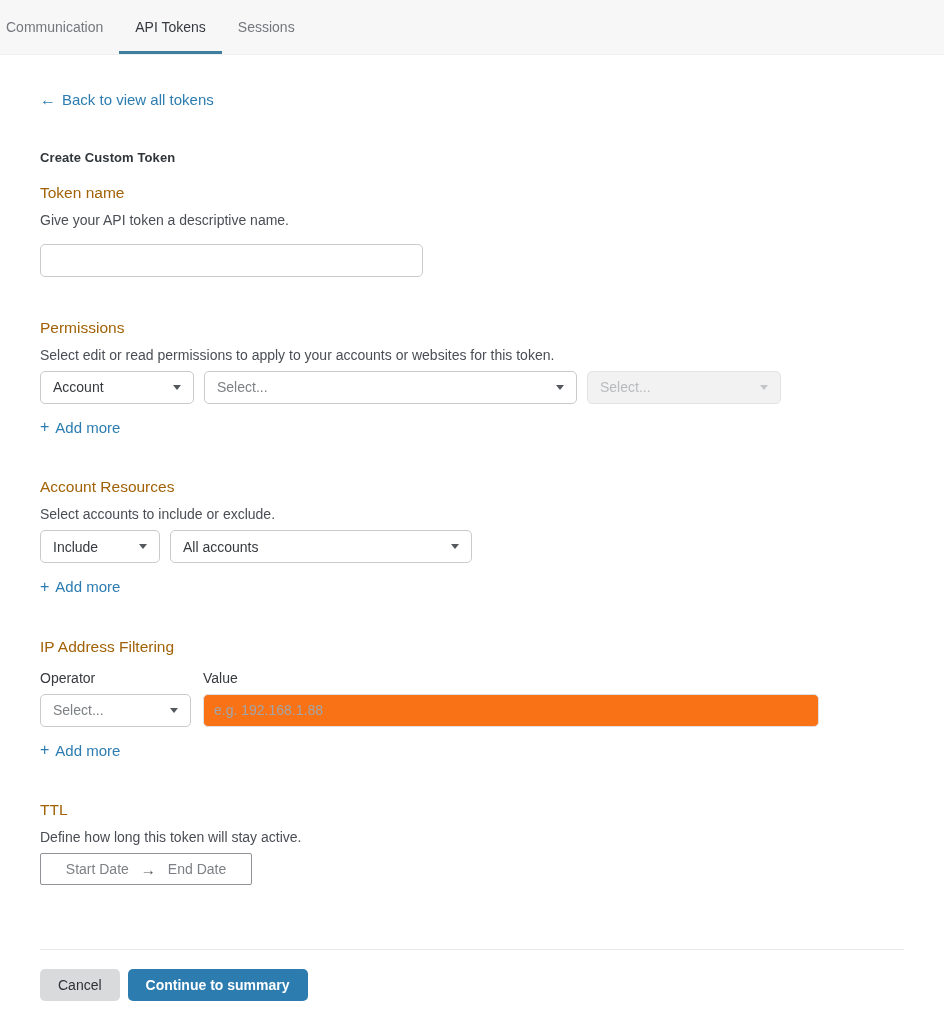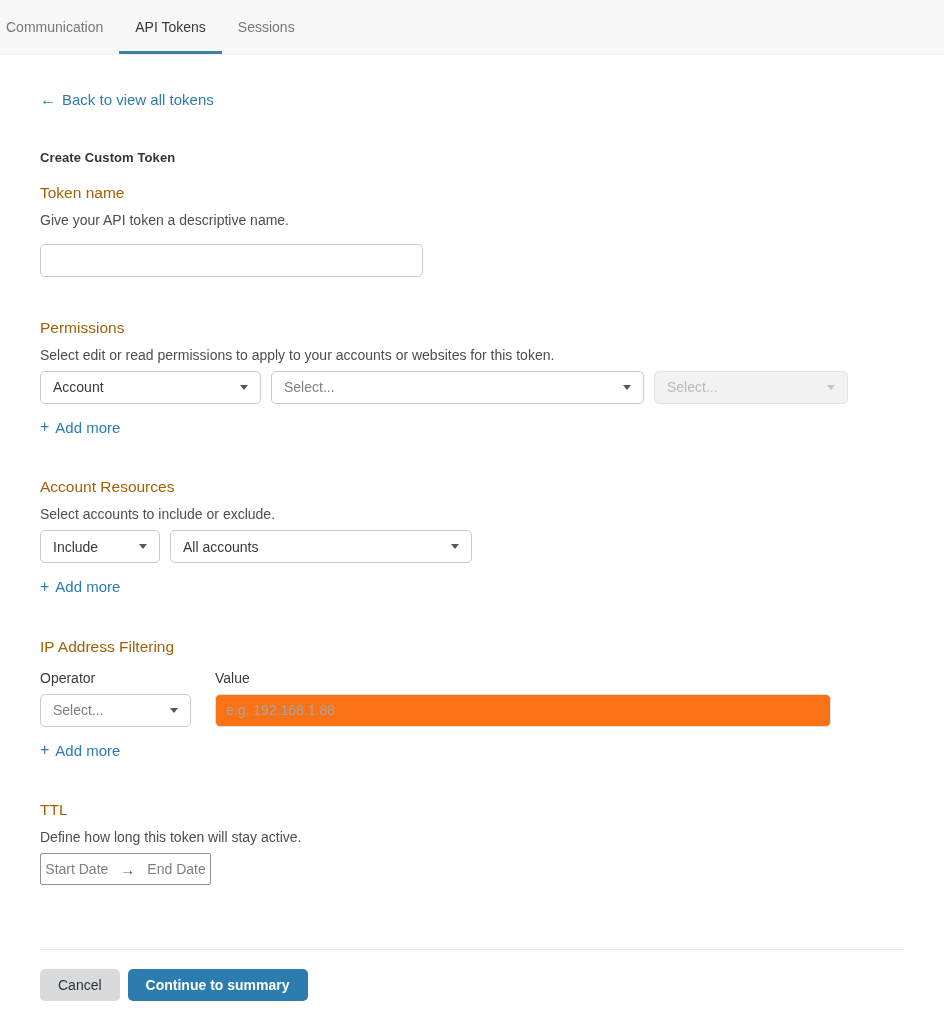--- a/index.html
+++ b/index.html
@@ -132,52 +132,52 @@
     margin-left: 8px;
   }
   .select.disabled {
     background: #f2f2f3;
     border-color: #e2e3e4;
     cursor: default;
   }
   .select.disabled .select-value { color: #b8babd; }
   .select.disabled .chevron { border-top-color: #c3c5c8; }
 
-  .w-scope    { width: 221px; }
+  .w-scope    { width: 154px; }
   .w-category { width: 373px; }
   .w-level    { width: 194px; }
   .w-mode     { width: 120px; }
   .w-accounts { width: 302px; }
   .w-operator { width: 151px; }
   .w-value    { width: 616px; }
 
   .add-more {
     display: inline-flex;
     align-items: center;
     gap: 6px;
     margin-top: 15px;
     color: #2c7cb0;
     font-size: 15px;
     text-decoration: none;
     cursor: pointer;
   }
   .add-more .plus { font-size: 16px; line-height: 1; }
 
-  .labels-row { display: flex; gap: 24px; margin-top: 14px; }
+  .labels-row { display: flex; gap: 12px; margin-top: 14px; }
   .field-col { display: flex; flex-direction: column; }
   .field-label {
     font-size: 14px;
     color: #36393d;
     margin-bottom: 8px;
   }
 
   
   .date-range {
     margin-top: 8px;
-    width: 171px;
+    width: 212px;
     height: 32px;
     border: 1px solid #8f9297;
     border-radius: 2px;
     display: flex;
     align-items: center;
     justify-content: center;
     gap: 12px;
     font-size: 14px;
     color: #7d8084;
     background: #fff;

